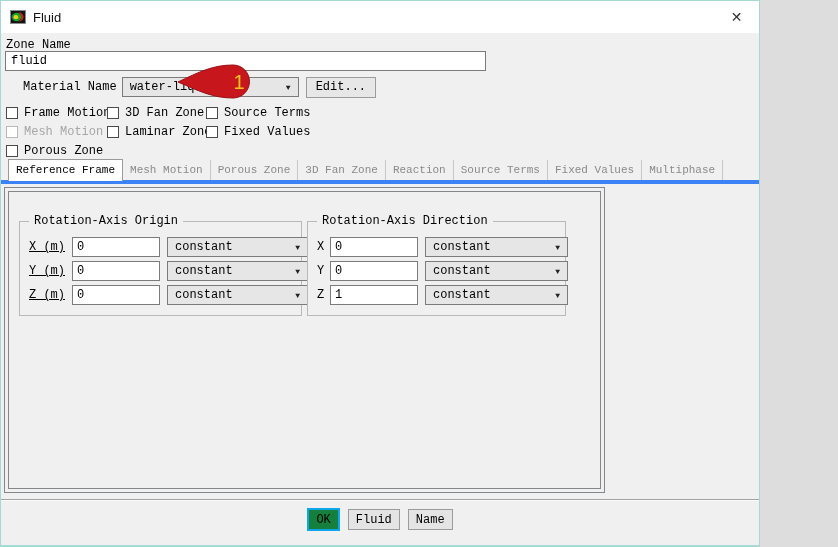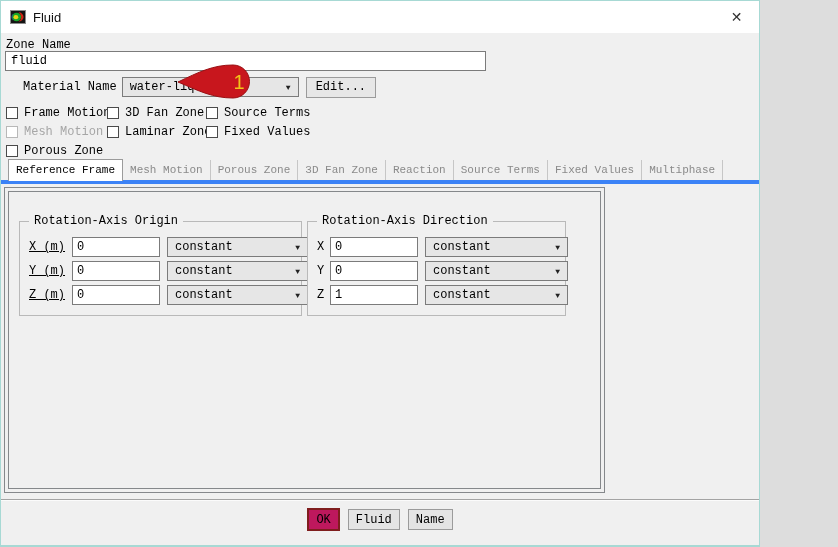--- a/index.html
+++ b/index.html
@@ -55,21 +55,21 @@
   .grow { display:flex; align-items:center; height:20px; margin-bottom:4px; padding-left:9px; }
   .glabel0 { width:43px; flex:none;text-decoration:underline; }
   .glabel1 { width:13px; flex:none; }
   .ginput { width:88px; height:20px; border:1px solid #7b7b7b; background:#fff; font-family:"Liberation Mono", monospace; font-size:12px; padding:0 4px; flex:none; }
   .gcombo0 { width:141px; margin-left:7px; flex:none; }
   .gcombo1 { width:143px; margin-left:7px; flex:none; }
   
   .sep { position:absolute; left:0; right:0; top:498px; height:2px; border-top:1px solid #a3a3a3; border-bottom:1px solid #fbfbfb; }
   .footer { position:absolute; left:0; right:0; top:508px; display:flex; justify-content:center; gap:8px; }
   .btn { height:21px; background:#e4e4e4; border:1px solid #9b9b9b; padding:0 7px; font-family:"Liberation Mono", monospace; font-size:12px; display:flex; align-items:center; }
-  .btn.ok { border:2px solid #7f1d1d; height:23px; margin-top:-1px; background:#be185d; }
+  .btn.ok { border:2px solid #0ea5e9; height:23px; margin-top:-1px; background:#15803d; }
 </style>
 </head>
 <body>
 
 <div class="win">
 
   <div class="titlebar">
     <svg class="appicon" viewBox="0 0 16 16">
       <rect x="0.5" y="1.5" width="15" height="13" fill="#141414" stroke="#8a8a8a"></rect>
       <ellipse cx="6.6" cy="8" rx="4.6" ry="4.2" fill="#18a428"></ellipse>

